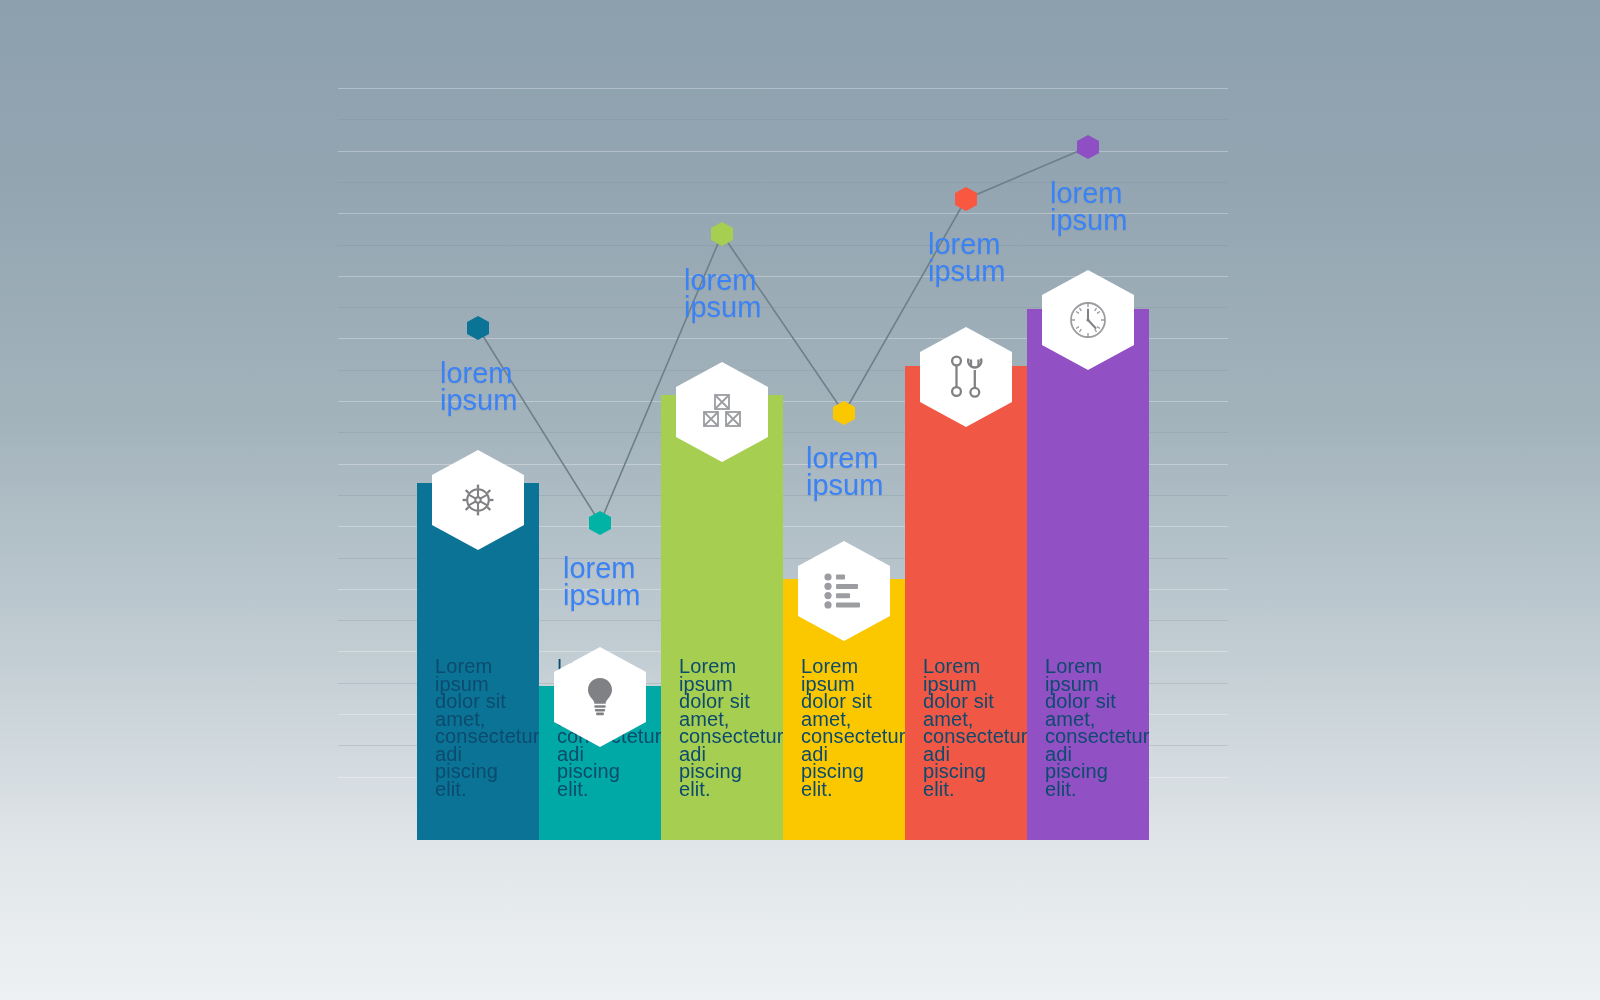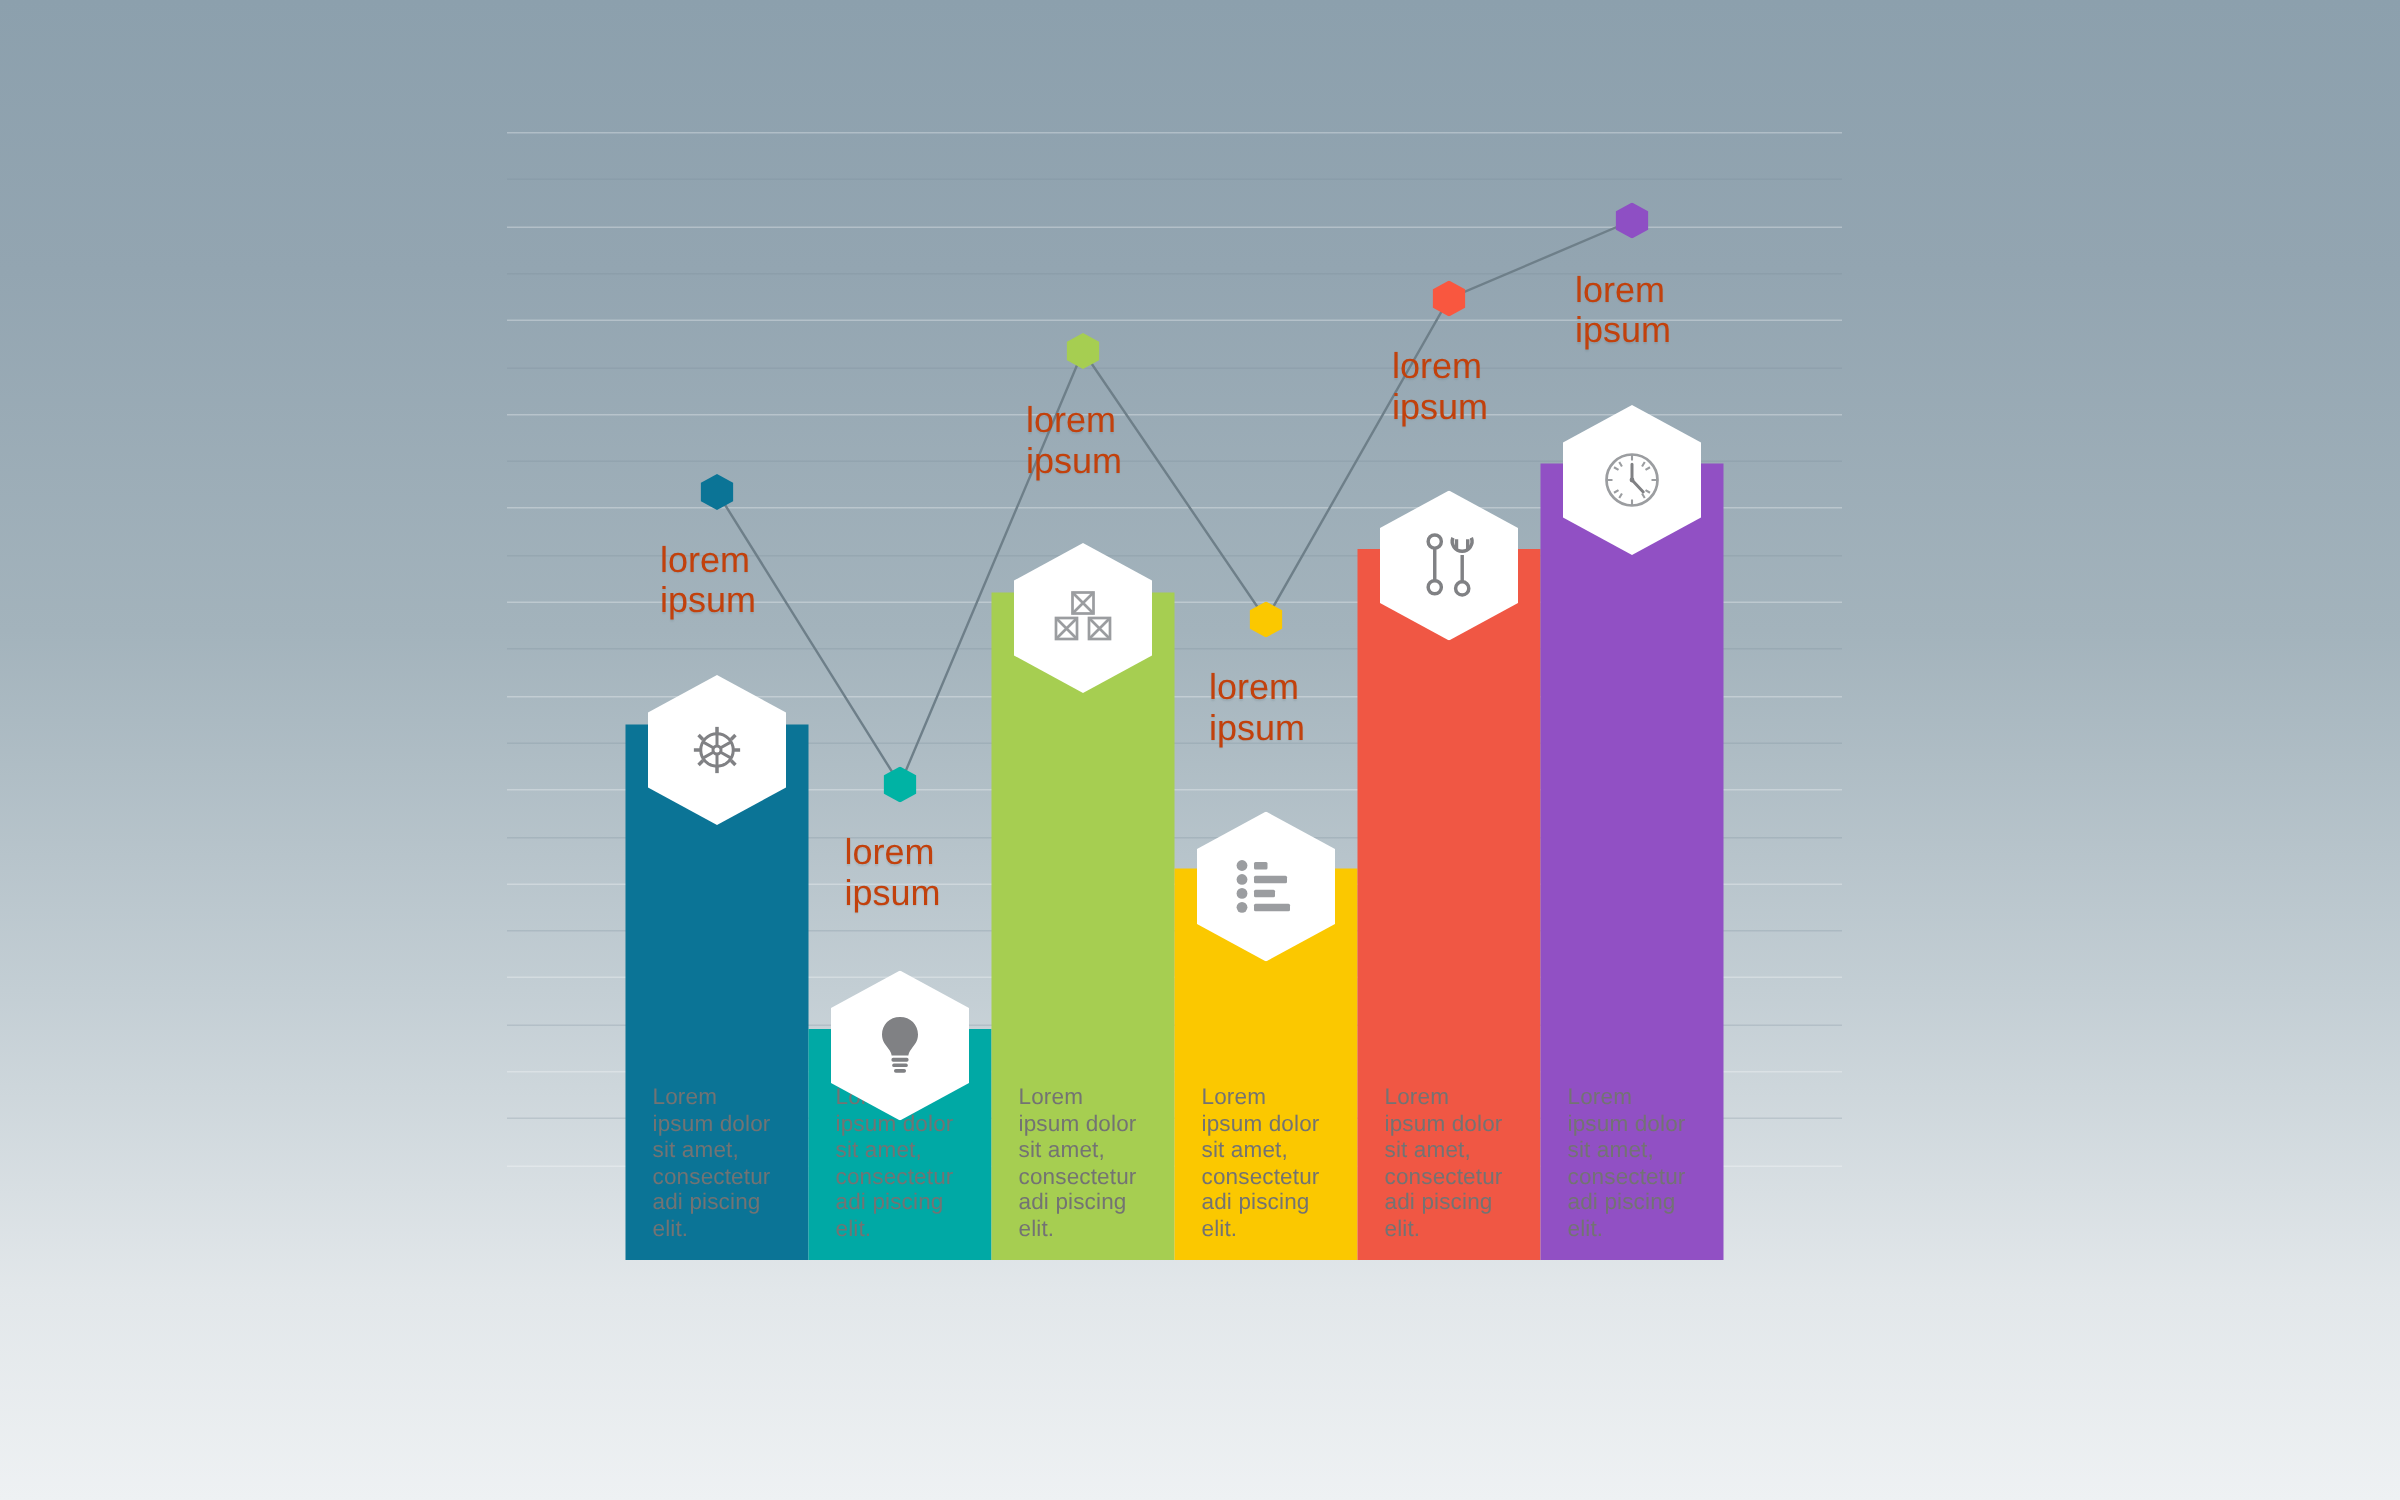--- a/index.html
+++ b/index.html
@@ -22,23 +22,23 @@
   
   .bar{position:absolute;bottom:160px;width:122px;}
   .bar .body{position:absolute;left:0;right:0;bottom:0;top:0;}
   .bar .notch{
     position:absolute;left:50%;transform:translateX(-50%);
     top:0;width:92px;height:40px;
     clip-path:polygon(0 0,100% 0,100% 42%,50% 100%,0 42%);
     opacity:.85;
   }
   .bar .caption{
-    position:absolute;left:0;right:0;bottom:12px;
+    position:absolute;left:0;right:0;bottom:42px;
     padding:0 18px;box-sizing:border-box;
-    color:#737373;font-size:15px;line-height:17.5px;
+    color:#0c4a6e;font-size:20px;line-height:17.5px;
     letter-spacing:.1px;
   }
 
   
   .hexbadge{
     position:absolute;width:92px;height:100px;
     clip-path:polygon(50% 0%,100% 25%,100% 75%,50% 100%,0% 75%,0% 25%);
     background:#ffffff;
     display:flex;align-items:center;justify-content:center;
   }
@@ -47,22 +47,22 @@
   
   .lineLayer{position:absolute;left:0;top:0;width:1600px;height:1000px;pointer-events:none;}
   .marker{
     position:absolute;width:22px;height:24px;
     transform:translate(-50%,-50%);
     clip-path:polygon(50% 0%,100% 25%,100% 75%,50% 100%,0% 75%,0% 25%);
   }
 
   
   .flabel{
-    position:absolute;color:#c2410c;
-    font-size:24px;line-height:27px;font-weight:400;
+    position:absolute;color:#3b82f6;
+    font-size:29px;line-height:27px;font-weight:400;
     text-align:left;white-space:pre-line;
     text-shadow:0 1px 1px rgba(90,110,122,.18);
   }
 </style>
 </head>
 <body>
 
 <div id="stage">
 
   <div class="gridwrap" id="gridwrap">

